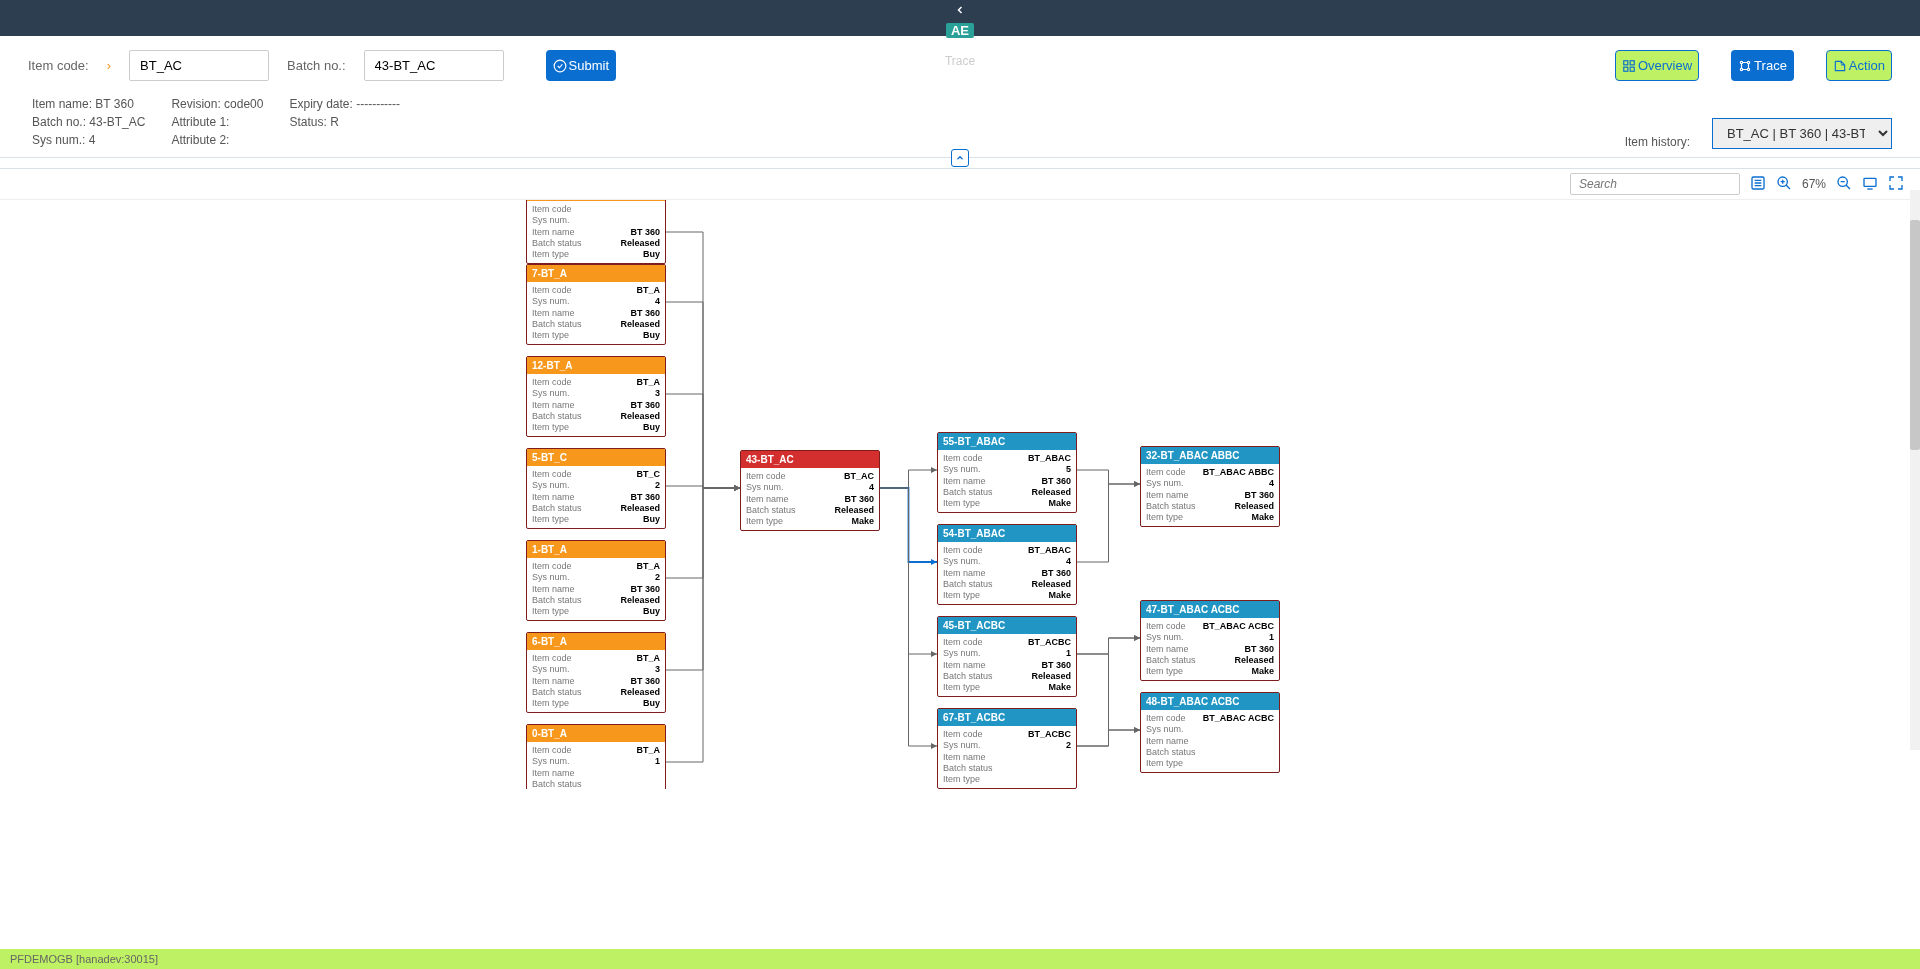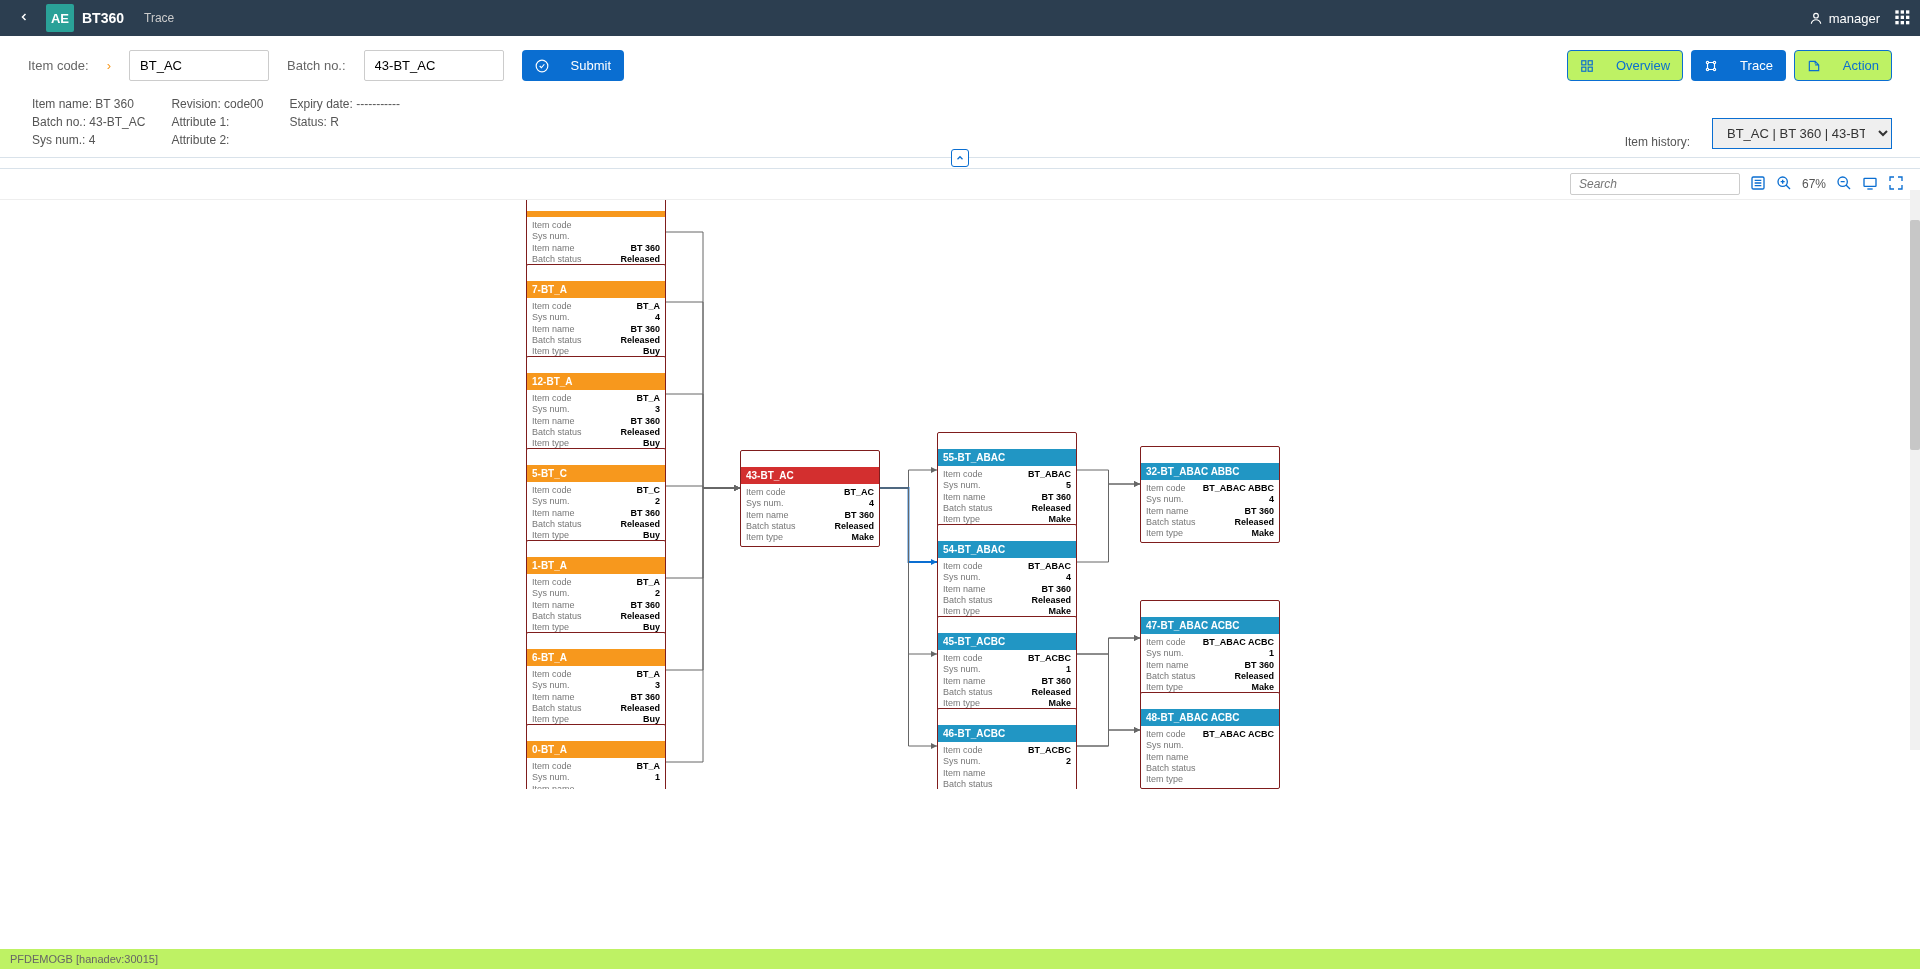--- a/index.html
+++ b/index.html
@@ -11,20 +11,21 @@
     overflow: hidden;
   }
   
   .topbar {
     height: 36px;
     background: #2c3e50;
     display: flex;
     align-items: center;
     padding: 0 10px;
     color: #fff;
+    flex-direction: column;
   }
   .topbar .back { cursor: pointer; padding: 4px 8px; }
   .topbar .logo {
     width: 28px; height: 28px;
     background: #2aa198;
     color: #fff;
     display: flex; align-items: center; justify-content: center;
     font-weight: bold;
     margin: 0 8px;
     border-radius: 2px;
@@ -46,26 +47,27 @@
   .param-row input {
     border: 1px solid #ccc;
     padding: 7px 10px;
     font-size: 13px;
     width: 140px;
     border-radius: 2px;
   }
   .btn {
     display: inline-flex;
     align-items: center;
-    gap: 22px;
-    padding: 7px 12px;
+    gap: 2px;
+    padding: 7px 6px;
     border-radius: 4px;
     cursor: pointer;
     font-size: 13px;
     border: 1px solid transparent;
+    margin-left: 24px;
   }
   .btn-primary { background: #0a6ed1; color: #fff; }
   .btn-primary.outline { background: #bef264; color: #0a6ed1; border-color: #0a6ed1; }
   .param-row .right-btns { margin-left: auto; display: flex; gap: 8px; }
   
   .detail-row {
     display: flex;
     padding: 0 28px 8px 32px;
     font-size: 12px;
     color: #555;
@@ -140,21 +142,20 @@
     font-size: 9px;
     border-radius: 2px;
   }
   .node .hdr {
     padding: 3px 5px;
     color: #fff;
     font-weight: bold;
     font-size: 10px;
     white-space: nowrap;
     overflow: hidden;
-    margin-top: 16px;
   }
   .hdr-orange { background: #f7981d; }
   .hdr-red    { background: #d32f2f; }
   .hdr-blue   { background: #2196c4; }
   .node .body { padding: 3px 5px; }
   .node .row { display: flex; justify-content: space-between; line-height: 1.25; }
   .node .row .k { color: #777; }
   .node .row .v { color: #000; font-weight: bold; text-align: right; }
   svg.edges {
     position: absolute;
@@ -635,21 +636,21 @@
             <span class="k">Batch status</span>
             <span class="v">Released</span>
           </div>
           <div class="row">
             <span class="k">Item type</span>
             <span class="v">Make</span>
           </div>
         </div>
       </div>
       <div class="node" style="left: 937px; top: 508px;">
-        <div class="hdr hdr-blue">46-BT_ACBC</div>
+        <div class="hdr hdr-blue">67-BT_ACBC</div>
         <div class="body">
           <div class="row">
             <span class="k">Item code</span>
             <span class="v">BT_ACBC</span>
           </div>
           <div class="row">
             <span class="k">Sys num.</span>
             <span class="v">2</span>
           </div>
           <div class="row">

